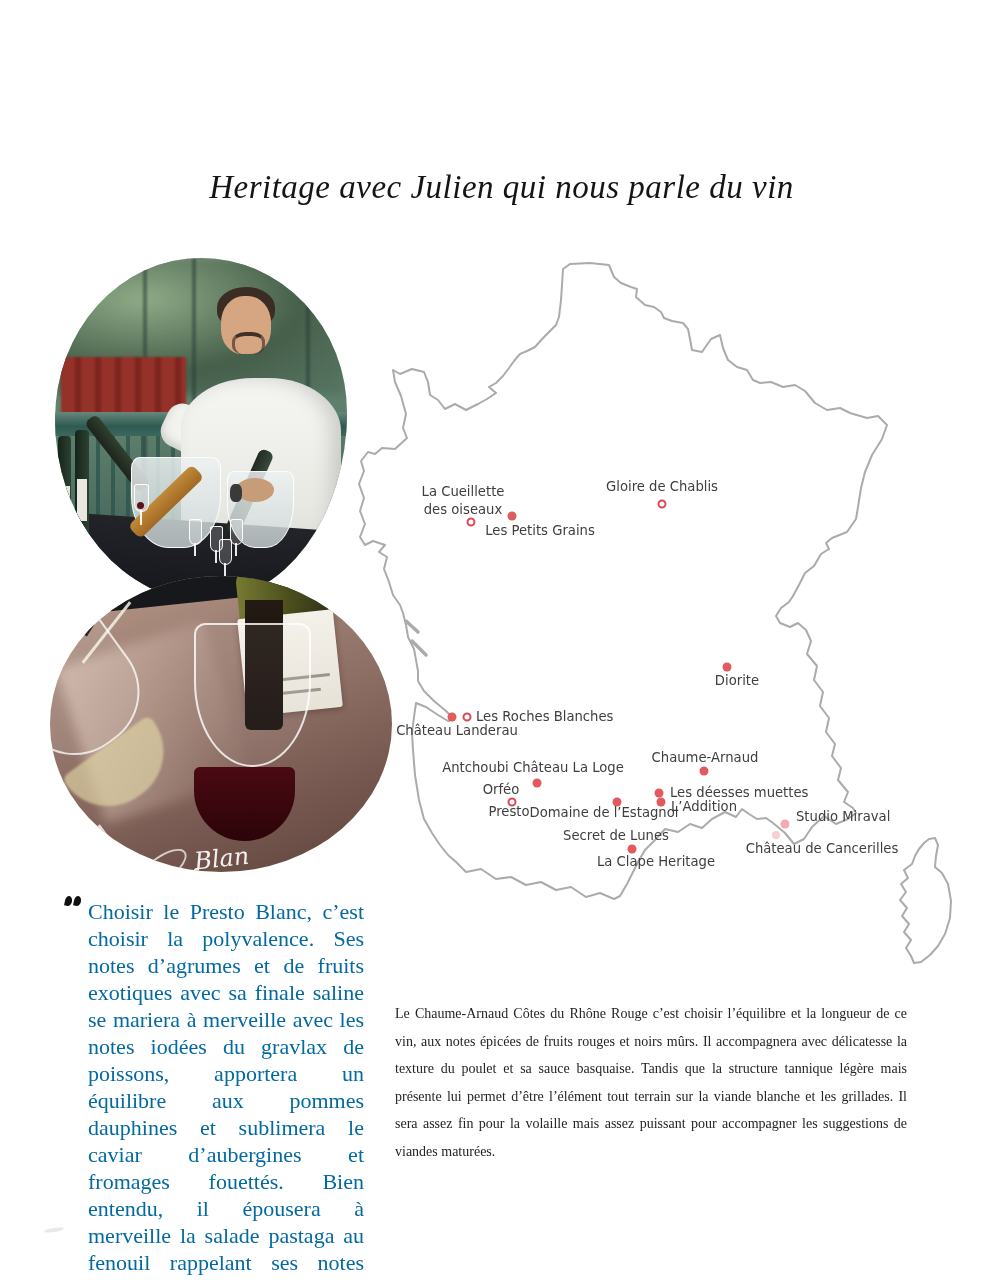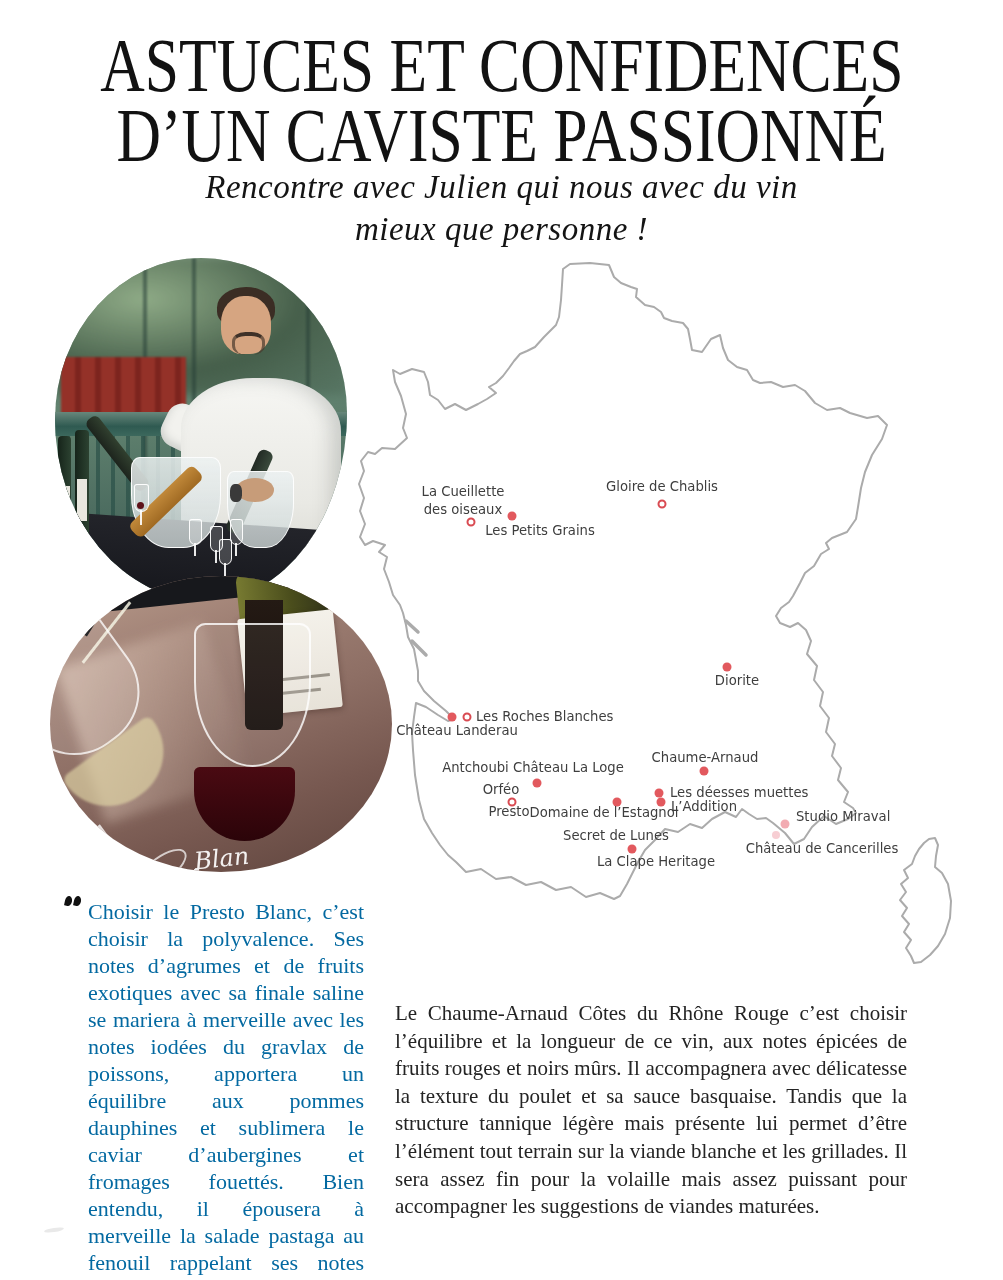--- a/index.html
+++ b/index.html
@@ -110,37 +110,32 @@
   
   .quote-icon{position:absolute;left:65px;top:896px;width:22px;height:14px;}
   .quote-icon i{position:absolute;top:0;width:7px;height:10px;background:#111;
                 border-radius:50% 50% 50% 4%;transform:rotate(12deg);}
   .quote-icon i:first-child{left:0;} .quote-icon i:last-child{left:9px;}
   .left-para{position:absolute;left:88px;top:898px;width:276px;font-size:22px;line-height:27px;
              text-align:justify;text-align-last:left;color:#0369a1;}
   .red-quote{position:absolute;left:395px;top:919px;width:500px;
              font-family:"DejaVu Serif",serif;font-style:italic;font-weight:bold;
              font-size:23px;line-height:28.5px;color:#c92127;letter-spacing:.2px;}
-  .right-para{position:absolute;left:395px;top:1000px;width:512px;font-size:21px;line-height:27.6px;
+  .right-para{position:absolute;left:395px;top:1000px;width:512px;font-size:14px;line-height:27.6px;
              text-align:justify;text-align-last:left;color:#242424;}
   .smudge{position:absolute;left:44px;top:1228px;width:20px;height:4px;background:#e9e9e9;
              border-radius:50%;transform:rotate(-8deg);}
 </style>
 </head>
 <body>
 
 <div class="page">
 
-  <div class="title-wrap">
-    <div class="title-line">ASTUCES ET CONFIDENCES</div>
-    <div class="title-line">D’UN CAVISTE PASSIONNÉ</div>
-  </div>
   <div class="subtitle-wrap">
-    <div class="subtitle-line">Rencontre avec Julien qui nous avec du vin</div>
-    <div class="subtitle-line">mieux que personne !</div>
+    <div class="subtitle-line">Heritage avec Julien qui nous parle du vin</div>
   </div>
 
   <div class="photo photo-top">
     <div class="pt-glass"></div>
     <div class="pt-trees"></div>
     <div class="pt-mullion" style="left:30%"></div>
     <div class="pt-mullion" style="left:47%"></div>
     <div class="pt-mullion" style="left:86%"></div>
     <div class="pt-redwall"></div>
     <div class="pt-rail"></div>

